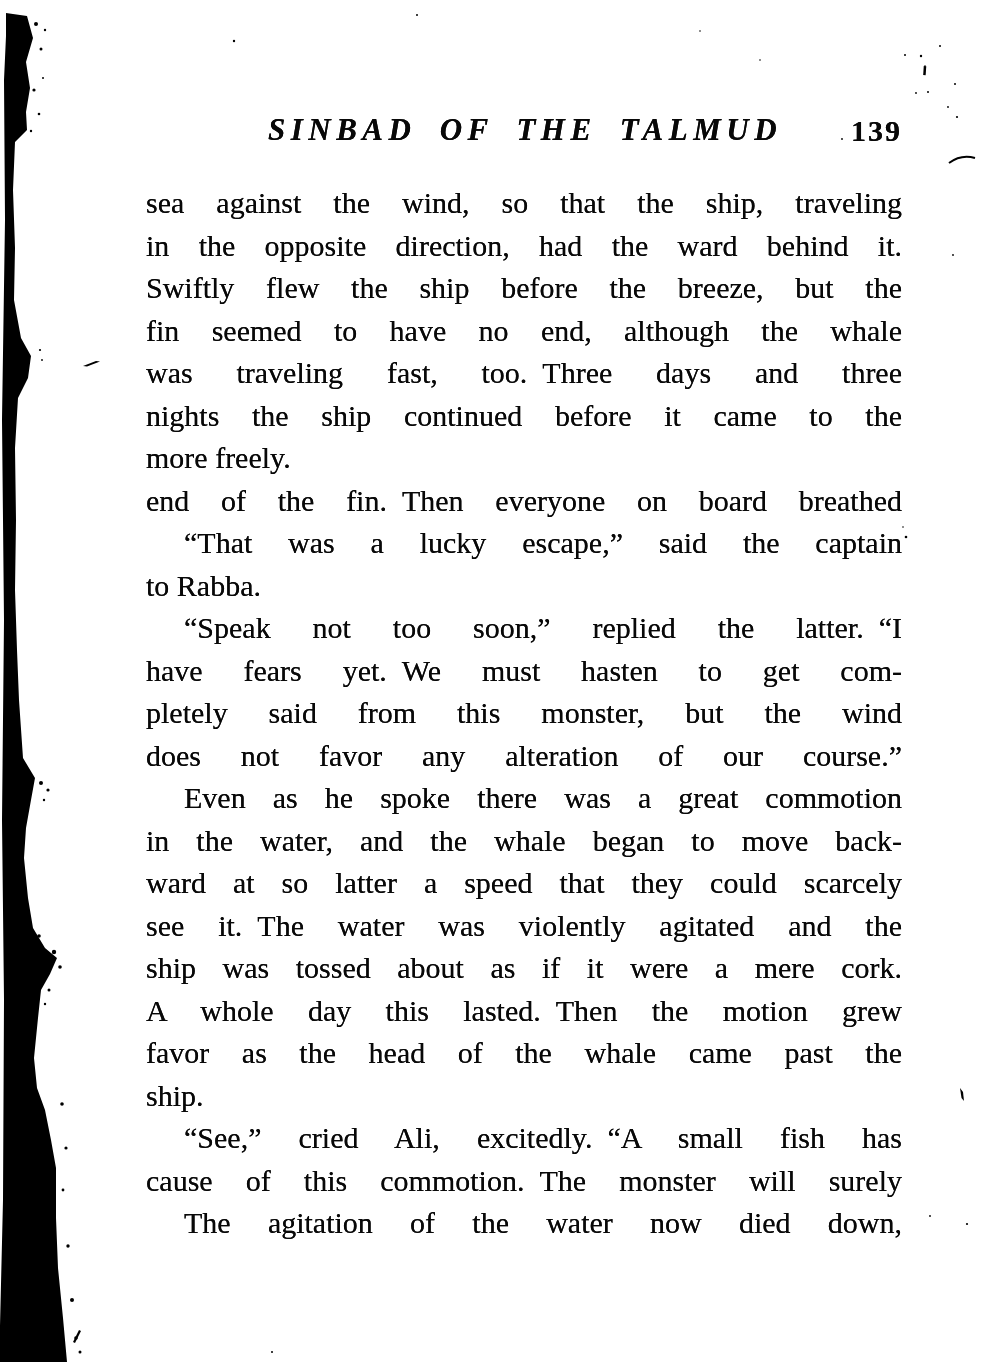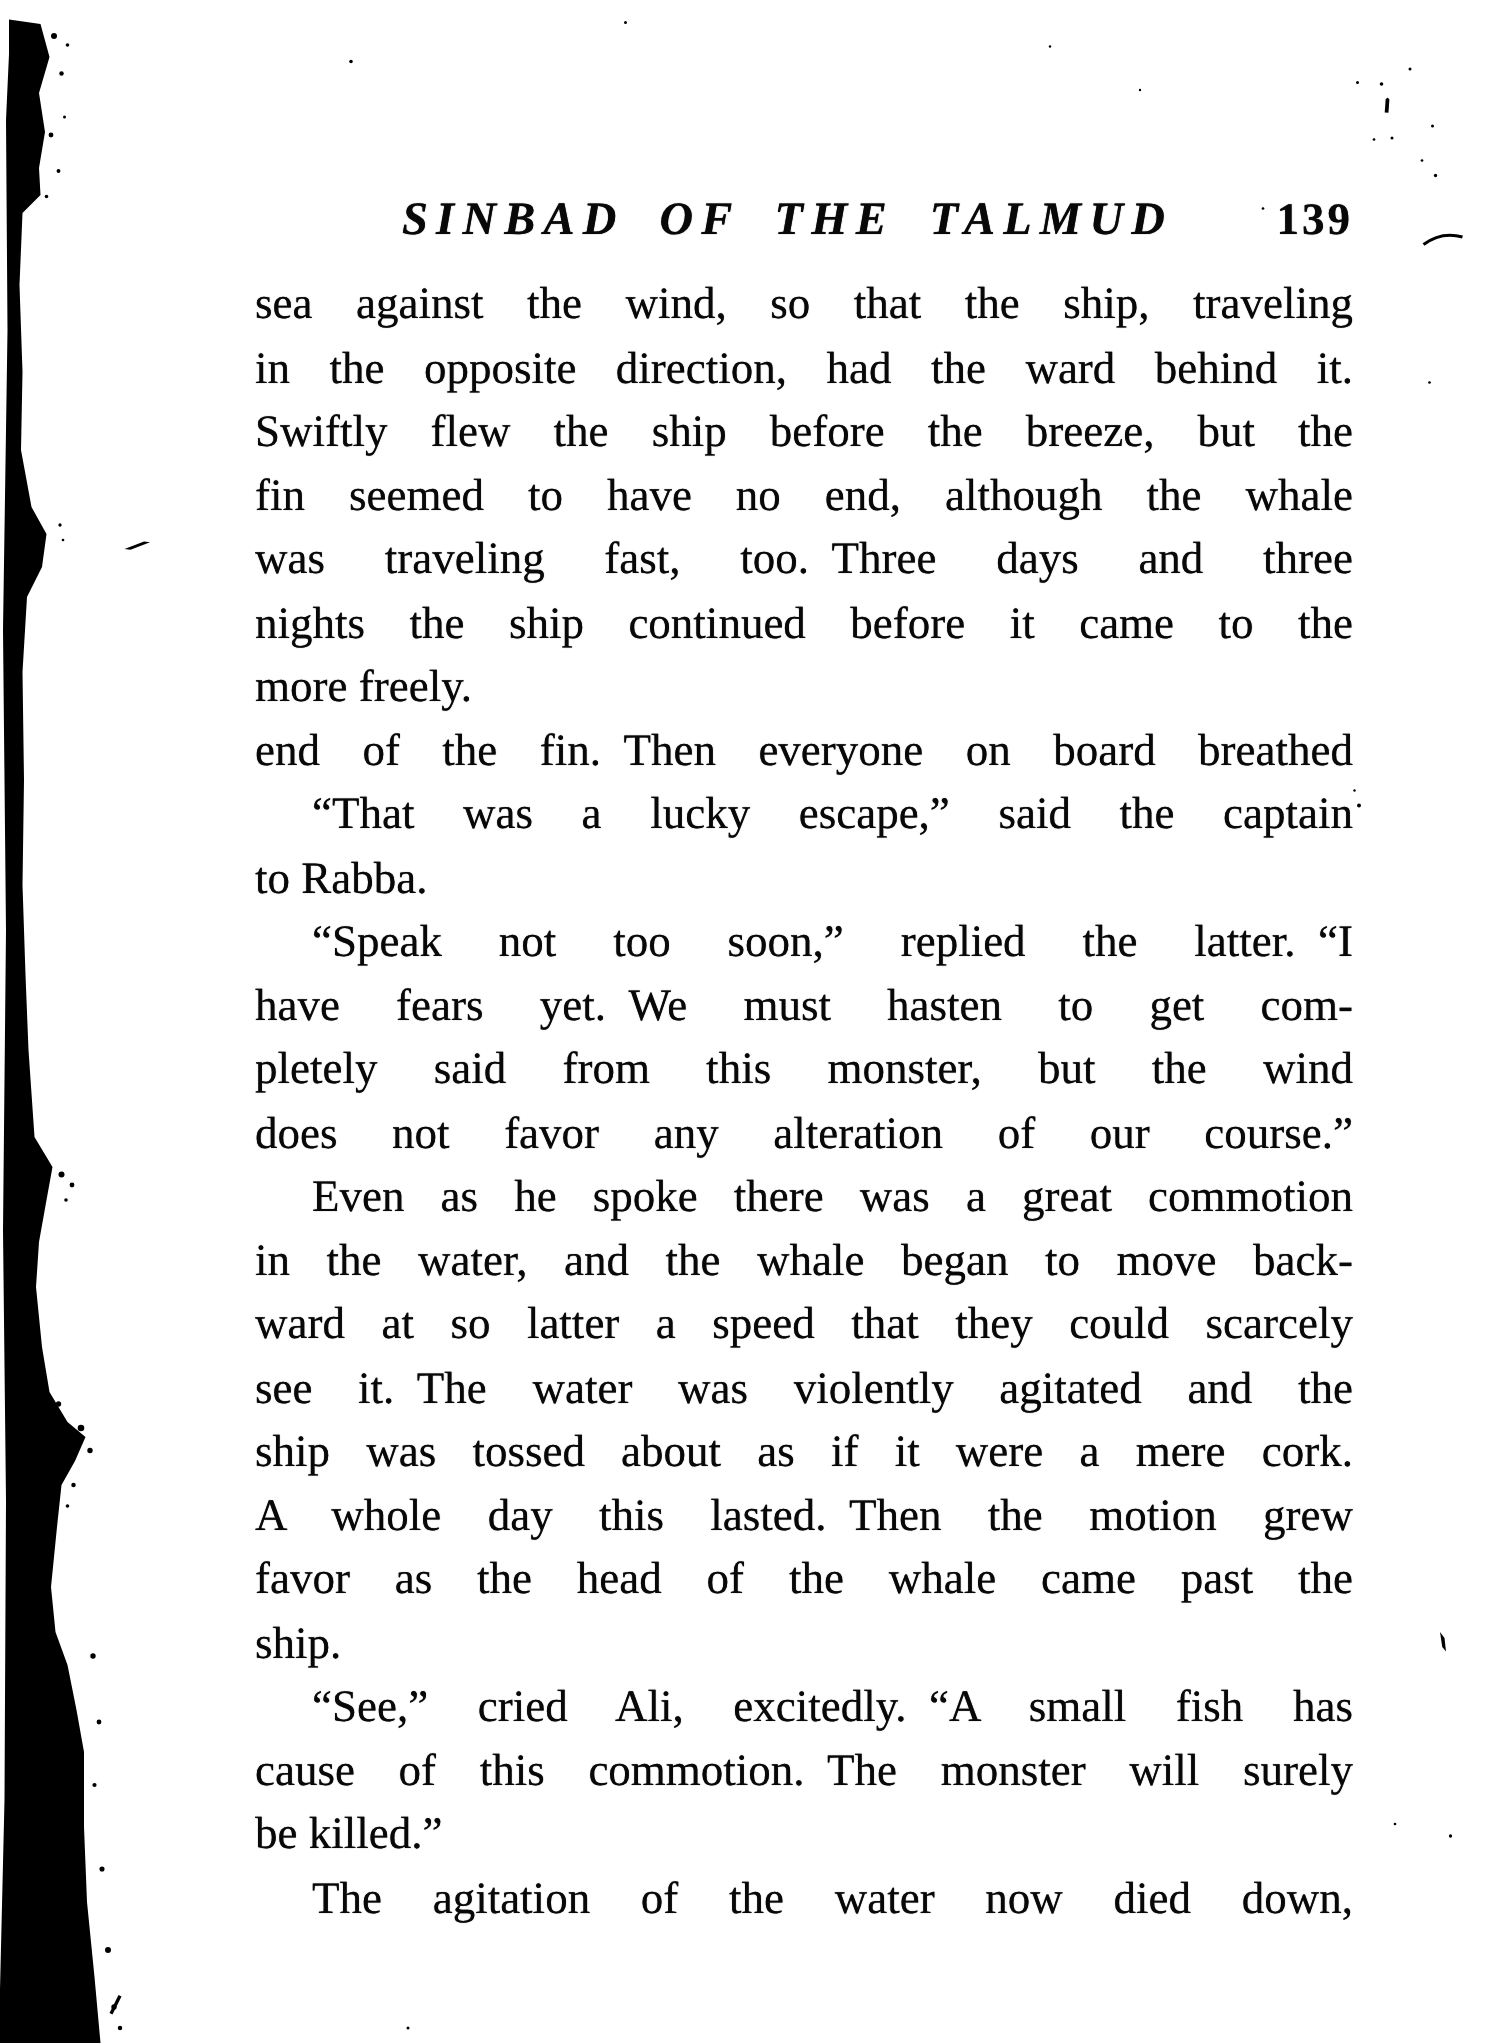--- a/index.html
+++ b/index.html
@@ -9,21 +9,21 @@
     overflow: hidden;
     font-family: "Liberation Serif", "DejaVu Serif", serif;
     color: #080808;
     position: relative;
   }
   .page { position: absolute; inset: 0; width: 1000px; height: 1362px; }
   .artifacts { position: absolute; left: 0; top: 0; pointer-events: none; }
 
   .running-header {
     position: absolute; left: 148px; top: 112px;
-    width: 754px; height: 38px; margin-top: 16px;
+    width: 754px; height: 38px;
   }
   .header-title {
     text-align: center;
     font-style: italic;
     font-weight: bold;
     font-size: 31px;
     line-height: 36px;
     letter-spacing: 5.5px;
     word-spacing: 10px;
     text-shadow: 0 0 0.6px rgba(0,0,0,0.9);
@@ -43,21 +43,20 @@
     width: 756px;
   }
   .line {
     font-size: 30px;
     height: 42.5px;
     line-height: 42.5px;
     text-align: justify;
     text-align-last: justify;
     overflow: hidden;
     text-shadow: 0 0 0.55px rgba(0,0,0,0.85);
-    margin-left: 24px;
   }
   .line.last { text-align-last: left; }
   .line.indent { text-indent: 38px; }
 </style>
 </head>
 <body>
 
 <div class="page">
 
   <svg class="artifacts" width="1000" height="1362" viewBox="0 0 1000 1362">
@@ -163,21 +162,20 @@
       <div class="line">see it. The water was violently agitated and the</div>
       <div class="line">ship was tossed about as if it were a mere cork.</div>
       <div class="line">A whole day this lasted. Then the motion grew</div>
       <div class="line">favor as the head of the whale came past the</div>
       <div class="line last">ship.</div>
     </div>
 
     <div>
       <div class="line indent">“See,” cried Ali, excitedly. “A small fish has</div>
       <div class="line">cause of this commotion. The monster will surely</div>
-      <div class="line last">be killed.”</div>
     </div>
 
     <div>
       <div class="line indent">The agitation of the water now died down,</div>
     </div>
 
   </div>
 </div>
 
 </body></html>

